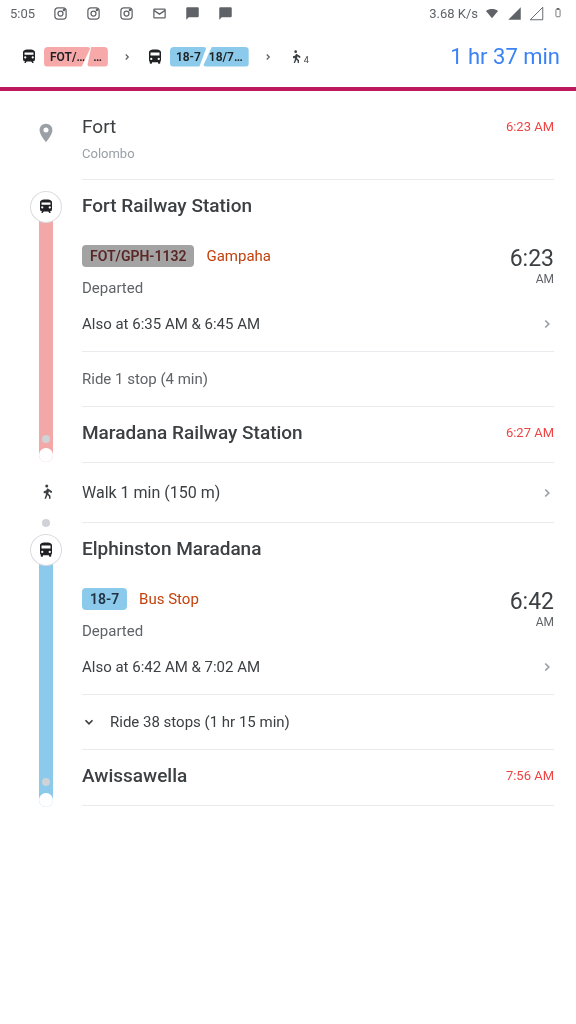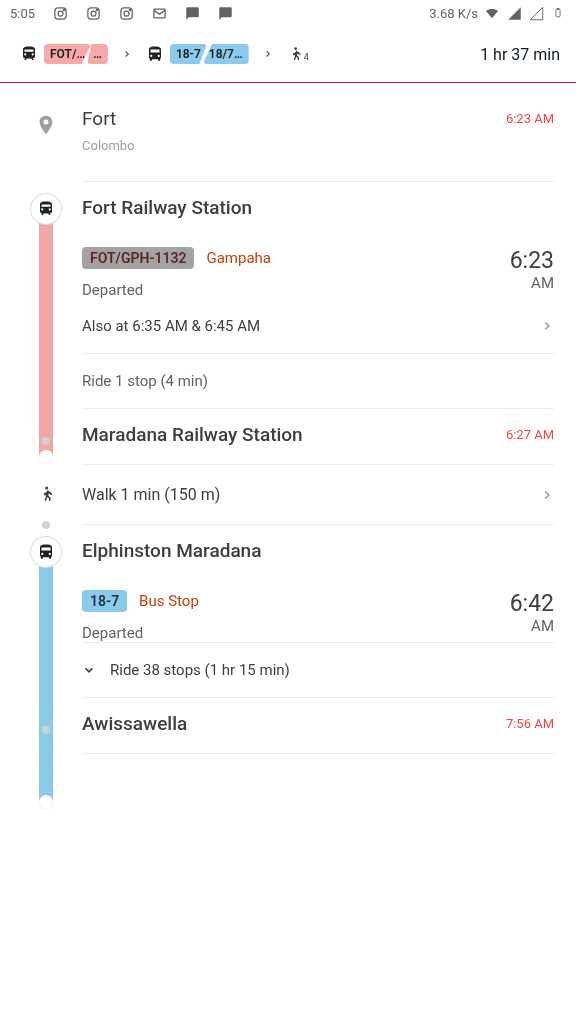--- a/index.html
+++ b/index.html
@@ -19,45 +19,45 @@
     font-size: 13px;
     color: #5f6368;
   }
   .status-left { display: flex; align-items: center; gap: 17px; }
   .status-right { margin-left: auto; display: flex; align-items: center; gap: 6px; }
   .status-icon { width: 16px; height: 16px; display:inline-flex; align-items:center; justify-content:center;}
   .header-bar {
     display: flex;
     align-items: center;
     padding: 18px 16px 18px 20px;
-    border-bottom: 1px solid #be185d;
+    border-bottom: 4px solid #be185d;
   }
   .header-chain { display: flex; align-items: center; gap: 10px; flex: 1; overflow:hidden; }
   .mode-chip-group { display: flex; align-items: center; gap: 6px; }
   .chip {
     display: inline-block;
     padding: 3px 6px;
     font-size: 12px;
     font-weight: 600;
     border-radius: 4px;
   }
   .chip-pink { background: #f7a9a9; color: #202124;}
   .chip-blue { background: #8bcaea; color: #202124;}
   .chev { color: #5f6368; width:18px; display:flex; justify-content:center;}
   .walk-end { display:flex; align-items:flex-end; gap:1px; color:#3c4043;}
   .walk-end .sub { font-size:9px; position:relative; top:-2px;}
-  .total-time { font-size: 16px; font-weight: 400; color:#0f172a; white-space:nowrap; margin-left:12px;}
+  .total-time { font-size: 22px; font-weight: 400; color:#3b82f6; white-space:nowrap; margin-left:12px;}
   .content { position: relative; }
   .axis-col { width: 48px; flex-shrink:0; position:relative; }
   .main-col { flex:1; padding-left: 12px; }
   .divider { border-top:1px solid #e8eaed; margin-left:82px; margin-right:22px; }
   .time-right { color:#ef4444; font-size:13px; white-space:nowrap; margin-left:12px;}
   .time-right-big { text-align:right; }
   .time-right-big .t { font-size:23px; color:#3c4043;}
-  .time-right-big .ampm { font-size:15px; color:#5f6368; display:block;}
+  .time-right-big .ampm { font-size:12px; color:#5f6368; display:block;}
   .station-h { font-size:19px; font-weight:500; color:#3c4043; }
   .pill { display:inline-block; padding:3px 8px; border-radius:4px; font-size:14px; font-weight:600; }
   .pill-pink { background:#a3a3a3; color:#5a2626;}
   .pill-blue { background:#8bcaea; color:#234;}
   .dest { font-size:15px; color:#c2410c; margin-left:8px;}
   .departed { font-size:15px; color:#5f6368; margin-top:12px;}
   .also-row { display:flex; align-items:center; justify-content:space-between; font-size:15px; color:#3c4043; padding:18px 0;}
   .ride-info { font-size:15px; color:#5f6368; padding: 18px 0;}
   .walk-row { display:flex; align-items:center; justify-content:space-between; font-size:16px; color:#3c4043; padding:20px 0;}
   .dot { width:8px; height:8px; border-radius:50%; background:#cfd2d6; position:absolute; left:50%; transform:translateX(-50%);}
@@ -201,21 +201,21 @@
         <svg width="22" height="28" viewBox="0 0 24 24" fill="#9aa0a6">
             <path d="M12 2C8 2 5 5 5 9c0 5 7 13 7 13s7-8 7-13c0-4-3-7-7-7zm0 9.5A2.5 2.5 0 1112 6a2.5 2.5 0 010 5.5z"></path>
           </svg>
       </span>
     </div>
     <div class="main-col">
       <div style="display:flex; justify-content:space-between; align-items:center;">
         <span class="h" style="font-size:19px; color:#3c4043;">Fort</span>
         <span class="time-right">6:23 AM</span>
       </div>
-      <div style="font-size:13px; color:#9aa0a6; margin-top:8px; margin-bottom:28px;">Colombo</div>
+      <div style="font-size:13px; color:#9aa0a6; margin-top:8px; margin-bottom:18px;">Colombo</div>
     </div>
   </div>
   <div class="divider"></div>
 
   <div style="display:flex; padding:0 22px; position:relative;">
     <div class="axis-col" style="position:relative;">
       <div class="track track-pink" style="top:22px; height:260px;"></div>
       <div class="mode-badge" style="top:12px;">
         <svg width="18" height="18" viewBox="0 0 24 24" fill="#202124">
             <path d="M12 2C8 2 4 2.5 4 6v9a3 3 0 003 3l-1.5 2h2l1.5-2h6l1.5 2h2L17 18a3 3 0 003-3V6c0-3.5-4-4-8-4zM7 14a1.5 1.5 0 110-3 1.5 1.5 0 010 3zm10 0a1.5 1.5 0 110-3 1.5 1.5 0 010 3zM6 9V6h12v3H6z"></path>
@@ -302,20 +302,28 @@
         <div>
           <span class="pill pill-blue">18-7</span>
           <span class="dest">Bus Stop</span>
           <div class="departed">Departed</div>
         </div>
         <div class="time-right-big">
           <span class="t">6:42</span>
           <span class="ampm">AM</span>
         </div>
       </div>
+      <div class="also-row">
+        <span>Also at 6:42 AM &amp; 7:02 AM</span>
+        <span>
+            <svg width="14" height="14" viewBox="0 0 24 24" fill="none" stroke="#9aa0a6" stroke-width="3">
+              <path d="M9 18l6-6-6-6"></path>
+            </svg>
+          </span>
+      </div>
       <div class="divider" style="margin-left:0; margin-right:0;"></div>
       <div class="expand-row">
         <span>
             <svg width="14" height="14" viewBox="0 0 24 24" fill="none" stroke="#3c4043" stroke-width="3">
               <path d="M6 9l6 6 6-6"></path>
             </svg>
           </span>
         <span>Ride 38 stops (1 hr 15 min)</span>
       </div>
       <div class="divider" style="margin-left:0; margin-right:0;"></div>

